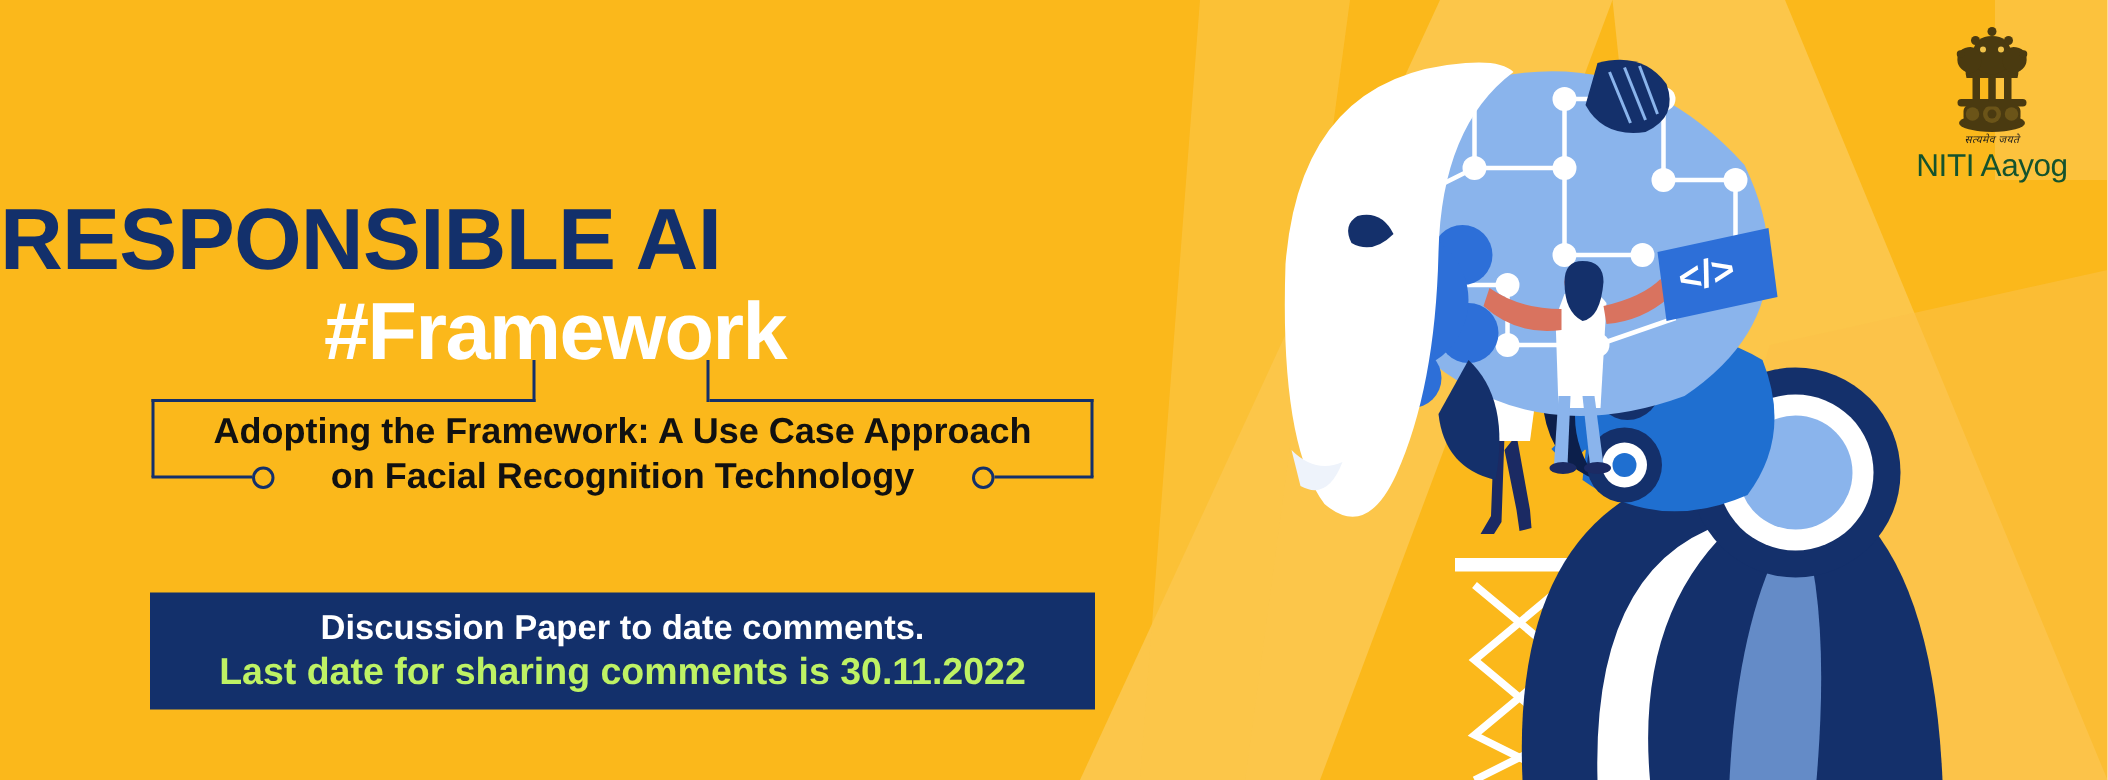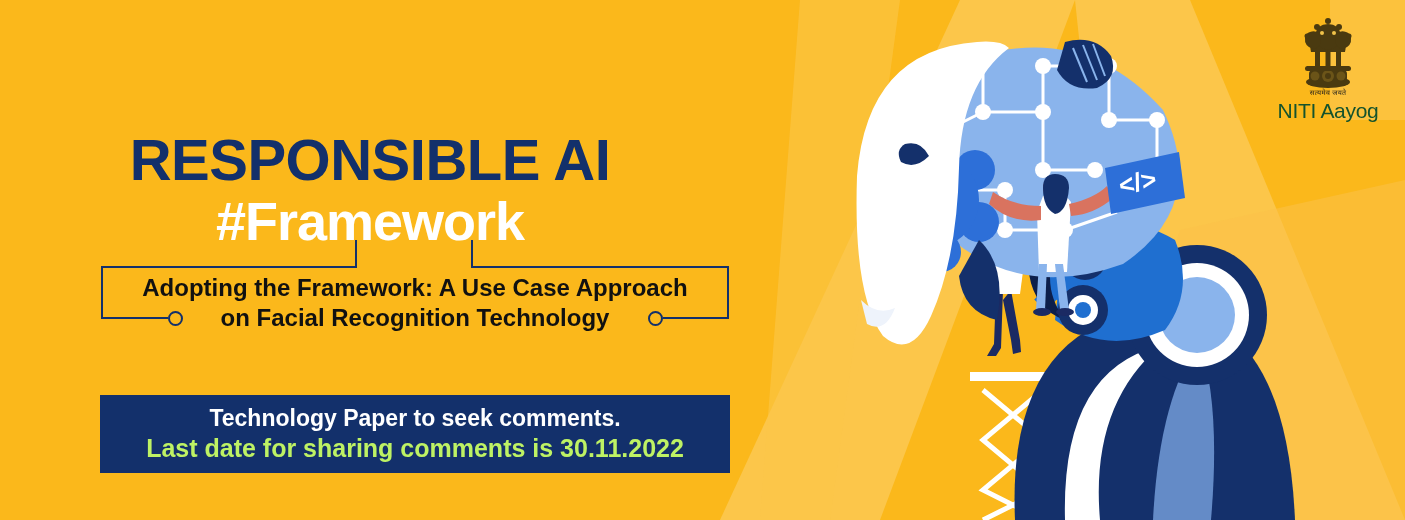--- a/index.html
+++ b/index.html
@@ -22,21 +22,21 @@
   .text-col {
     position:absolute;
     left:0; top:0;
     width:780px; height:520px;
   }
 
   .headline {
     position:absolute;
     left:0; top:131px;
     width:740px;
-    text-align:center;
+    text-align:left;
     font-size:58px;
     line-height:58px;
     font-weight:bold;
     letter-spacing:-0.5px;
     color:#13306b;
     white-space:nowrap;
   }
 
   .hashtag {
     position:absolute;
@@ -133,20 +133,21 @@
     flex-direction:column;
     align-items:center;
   }
   .logo-emblem { width:62px; height:74px; display:block; }
   .logo-motto {
     font-size:7px;
     color:#1b1b1b;
     letter-spacing:0.3px;
     margin-top:-4px;
     font-family:"Liberation Serif", serif;
+    font-style:italic;
   }
   .logo-text {
     font-size:21px;
     font-weight:normal;
     color:#14532d;
     letter-spacing:-0.3px;
     margin-top:2px;
     white-space:nowrap;
   }
 
@@ -345,21 +346,21 @@
       <span class="br-line br-right"></span>
       <span class="br-line br-bot-l"></span>
       <span class="br-line br-bot-r"></span>
       <span class="br-circle left"></span>
       <span class="br-circle right"></span>
       <div class="subtitle">Adopting the Framework: A Use Case Approach
 on Facial Recognition Technology</div>
     </div>
 
     <div class="notice">
-      <div class="line1">Technology Paper to seek comments.</div>
+      <div class="line1">Discussion Paper to date comments.</div>
       <div class="line2">Last date for sharing comments is 30.11.2022</div>
     </div>
   </div>
 
   <div class="logo">
     <svg class="logo-emblem" viewBox="0 0 62 74">
       <g fill="#4a3a10">
 
         <ellipse cx="31" cy="64" rx="22" ry="6"></ellipse>
         <rect x="12" y="52" width="38" height="12" rx="4"></rect>

